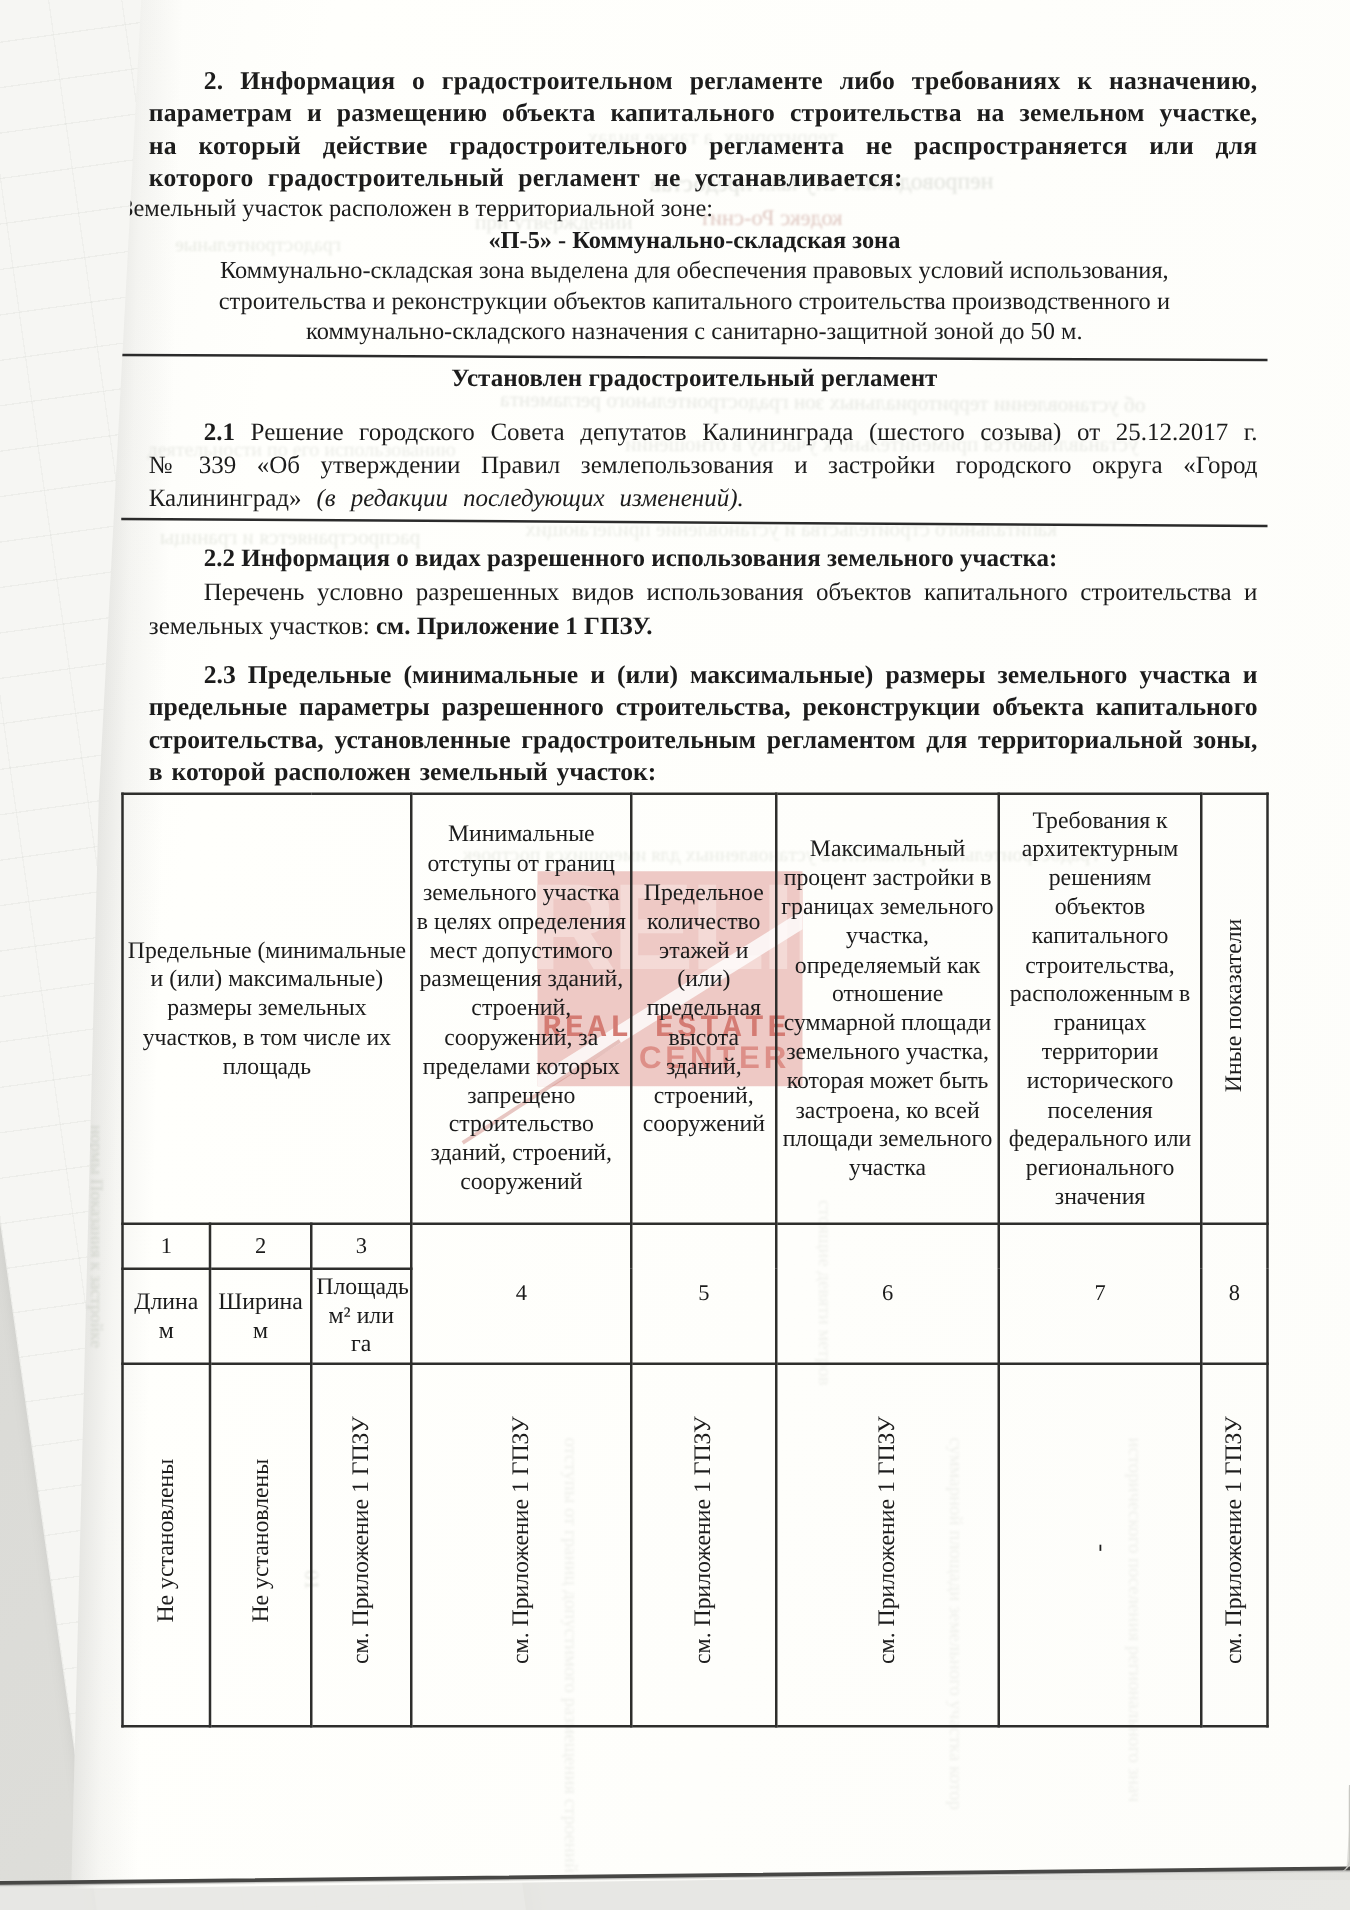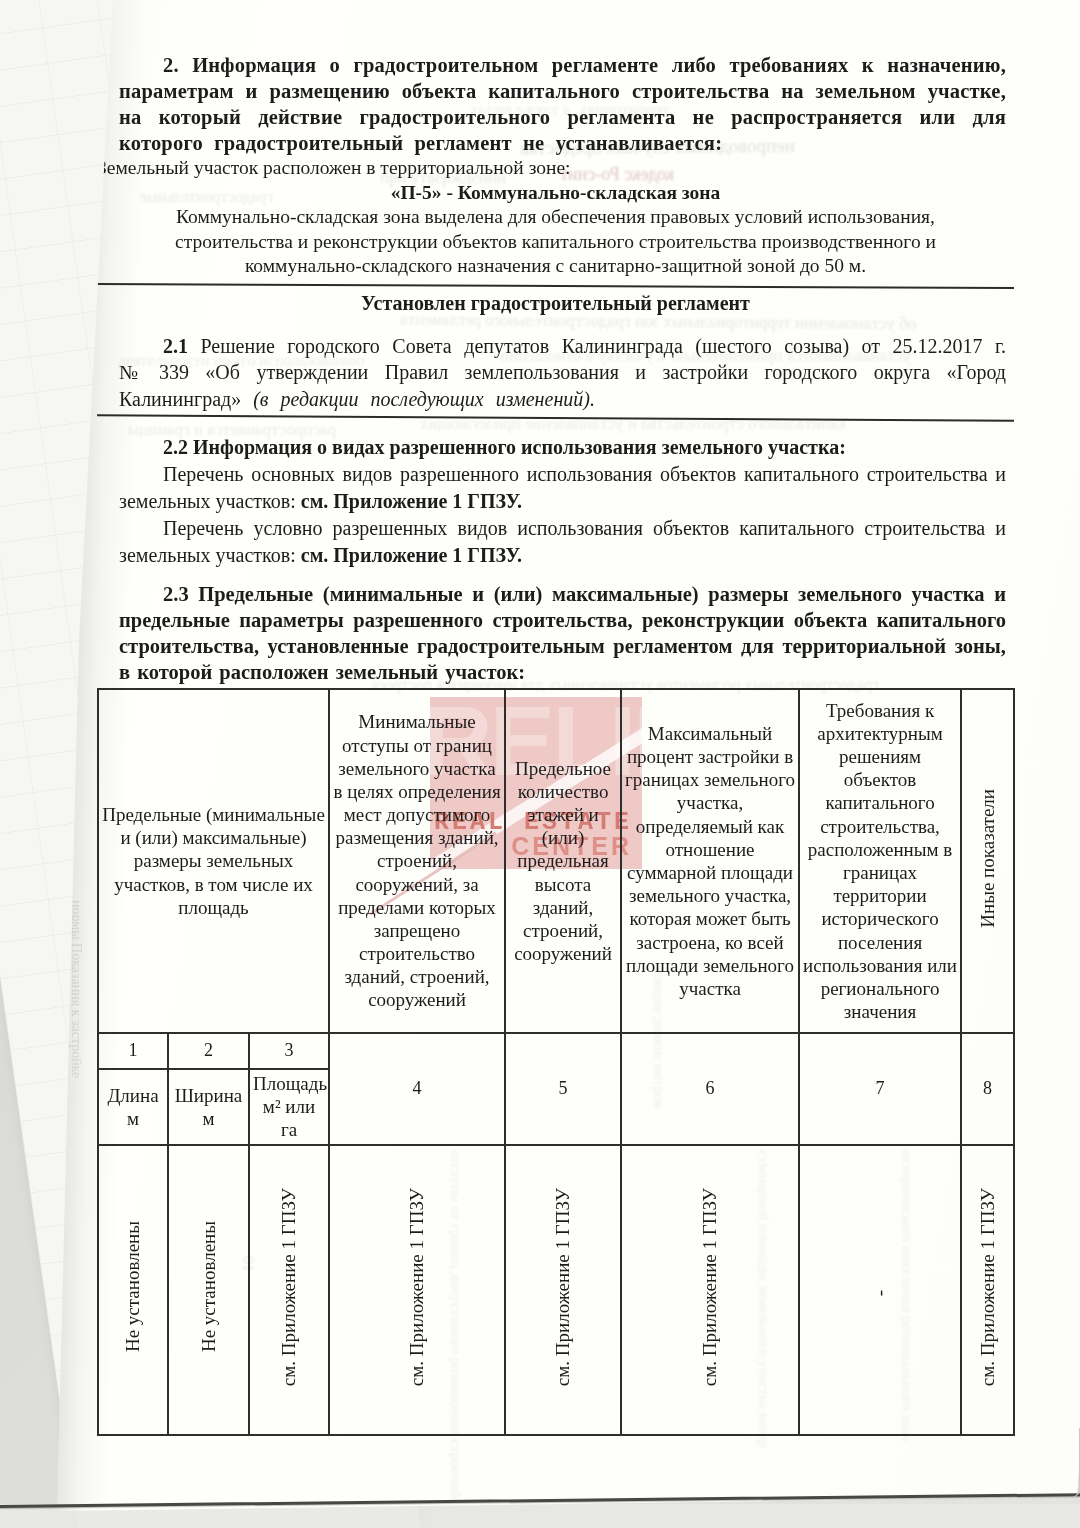--- a/index.html
+++ b/index.html
@@ -136,21 +136,20 @@
 
       <hr class="rule rule1">
       <p class="p-reg">Установлен градостроительный регламент</p>
 
       <p class="p-21"><b>2.1</b> <span>Решение городского Совета депутатов Калининграда (шестого созыва) от 25.12.2017 г. № 339 «Об утверждении Правил землепользования и застройки городского округа «Город Калининград»</span> <i>(в редакции последующих изменений).</i></p>
 
       <hr class="rule rule2">
 
       <p class="p-22h">2.2 Информация о видах разрешенного использования земельного участка:</p>
 
-      <p class="body-p"><span>Перечень основных видов разрешенного использования объектов капитального строительства и земельных участков:</span> <b>см. Приложение 1 ГПЗУ.</b></p>
       <p class="body-p"><span>Перечень условно разрешенных видов использования объектов капитального строительства и земельных участков:</span> <b>см. Приложение 1 ГПЗУ.</b></p>
 
       <p class="p-23">2.3 Предельные (минимальные и (или) максимальные) размеры земельного участка и предельные параметры разрешенного строительства, реконструкции объекта капитального строительства, установленные градостроительным регламентом для территориальной зоны, в которой расположен земельный участок:</p>
 
       <table class="params">
         <colgroup>
           <col style="width:70px">
             <col style="width:81px">
             <col style="width:80px">
           <col style="width:176px">
@@ -158,21 +157,21 @@
             <col style="width:178px">
           <col style="width:162px">
             <col style="width:53px">
         </colgroup>
         <tbody>
             <tr>
           <td class="hcell hdr-tall" colspan="3">Предельные (минимальные и (или) максимальные) размеры земельных участков, в том числе их площадь</td>
           <td class="hcell">Минимальные отступы от границ земельного участка в целях определения мест допустимого размещения зданий, строений, сооружений, за пределами которых запрещено строительство зданий, строений, сооружений</td>
           <td class="hcell">Предельное количество этажей и (или) предельная высота зданий, строений, сооружений</td>
           <td class="hcell">Максимальный процент застройки в границах земельного участка, определяемый как отношение суммарной площади земельного участка, которая может быть застроена, ко всей площади земельного участка</td>
-          <td class="hcell">Требования к архитектурным решениям объектов капитального строительства, расположенным в границах территории исторического поселения использования или регионального значения</td>
+          <td class="hcell">Требования к архитектурным решениям объектов капитального строительства, расположенным в границах территории исторического поселения федерального или регионального значения</td>
           <td class="hcell"><span class="vtext">Иные показатели</span></td>
         </tr>
         <tr>
           <td class="num">1</td>
           <td class="num">2</td>
           <td class="num">3</td>
           <td class="num" rowspan="2">4</td>
           <td class="num" rowspan="2">5</td>
           <td class="num" rowspan="2">6</td>
           <td class="num" rowspan="2">7</td>

